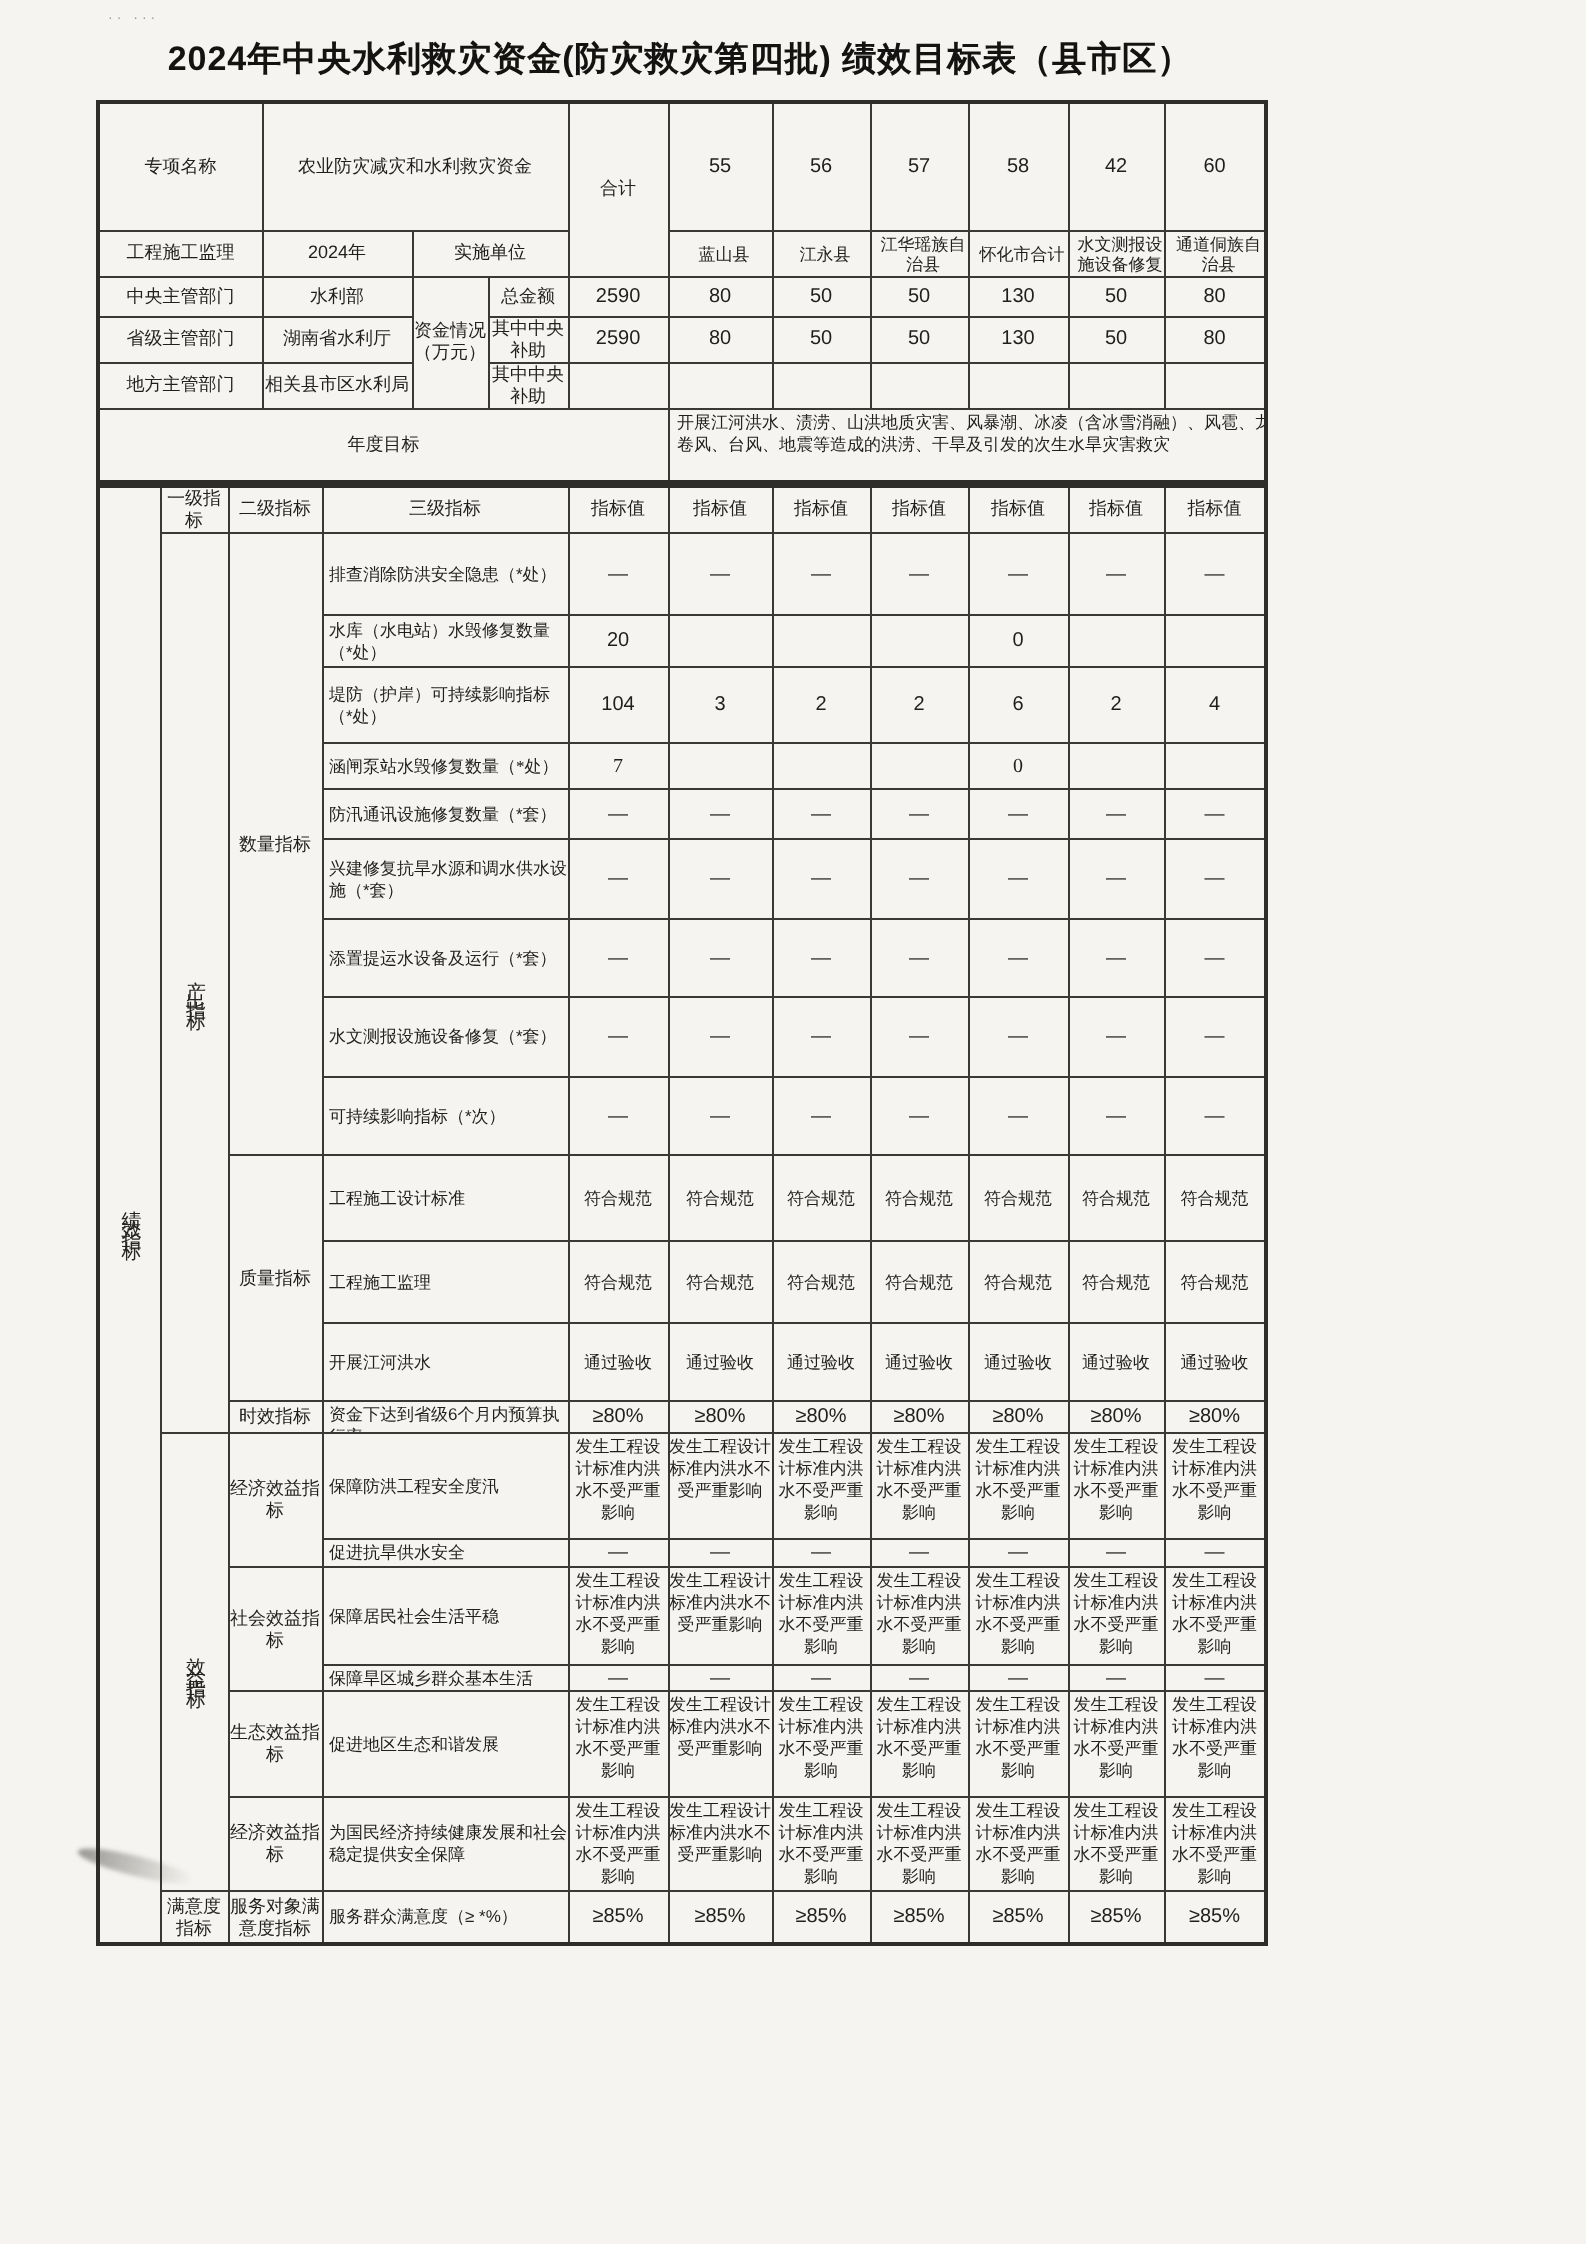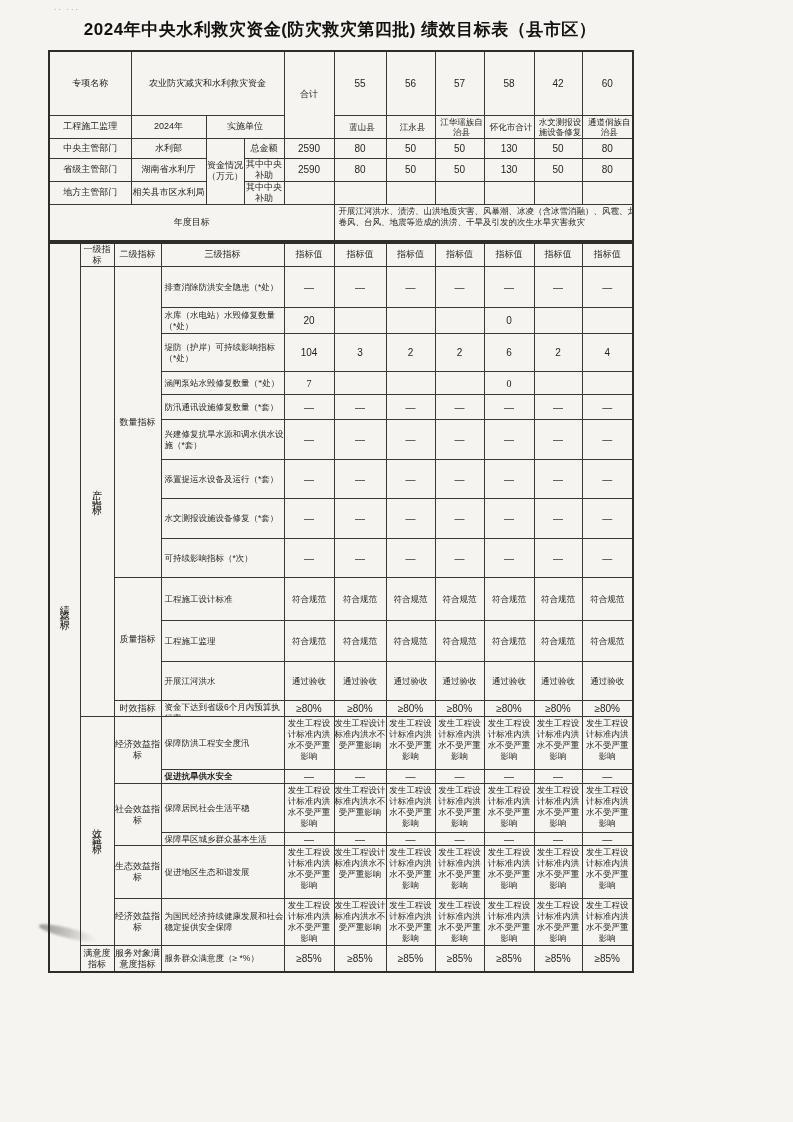--- a/index.html
+++ b/index.html
@@ -537,21 +537,21 @@
           </td>
           <td>
             <div class="box txt top" style="height: 50px;">发生工程设计标准内洪水不受严重影响</div>
           </td>
           <td>
             <div class="box txt top" style="height: 50px;">发生工程设计标准内洪水不受严重影响</div>
           </td>
         </tr>
         <tr style="height: 13px;">
           <td>
-            <div class="box lbox top" style="height: 11px; font-weight: bold;">促进抗旱供水安全</div>
+            <div class="box lbox top" style="height: 11px;">促进抗旱供水安全</div>
           </td>
           <td>
             <div class="box dash" style="height: 11px;">—</div>
           </td>
           <td>
             <div class="box dash" style="height: 11px;">—</div>
           </td>
           <td>
             <div class="box dash" style="height: 11px;">—</div>
           </td>

